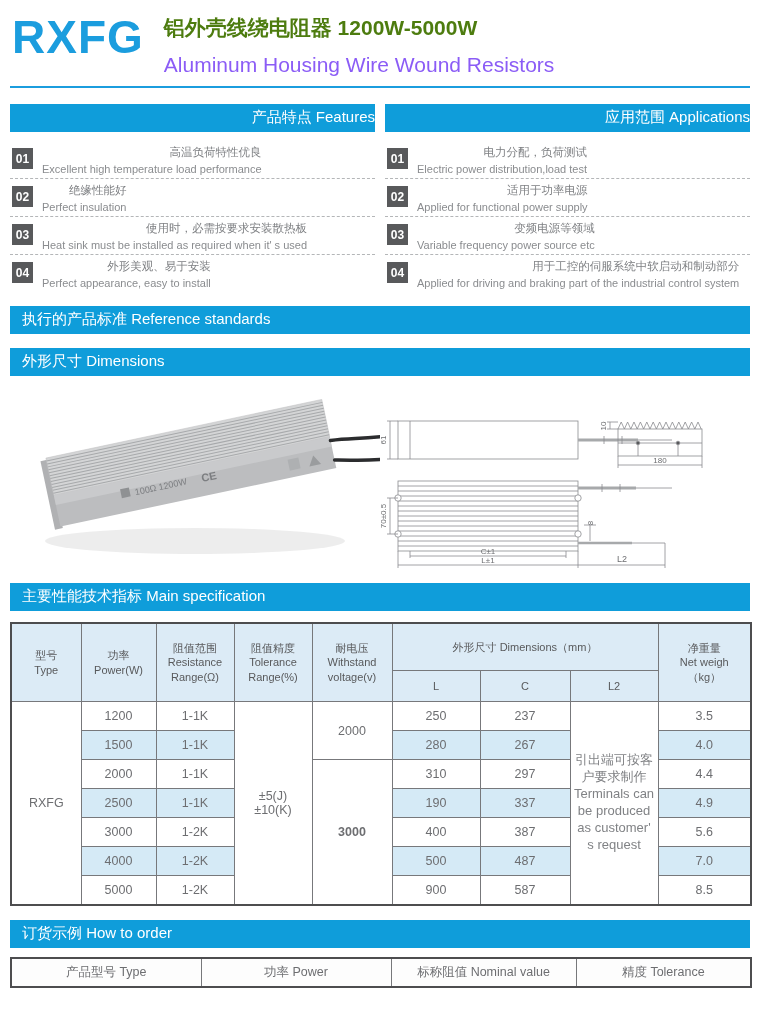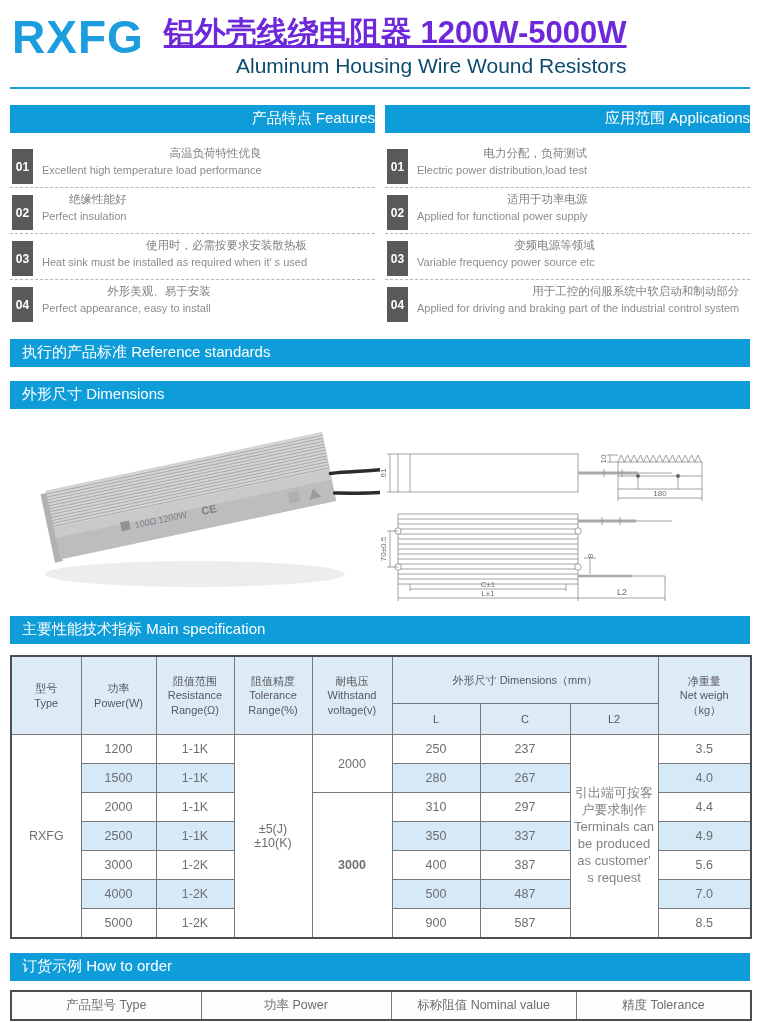--- a/index.html
+++ b/index.html
@@ -1,32 +1,32 @@
 <!DOCTYPE html>
 <html><head>
 <meta charset="utf-8">
 <style>
   html,body{margin:0;padding:0;background:#fff;}
   .page{position:relative;width:760px;height:1023px;background:#fff;overflow:hidden;
         font-family:"Liberation Sans",sans-serif;}
   
   .hdr{display:flex;align-items:flex-start;gap:20px;padding:16px 12px 0 12px;}
   .model{font-size:46px;font-weight:bold;color:#1b9dde;line-height:0.95;letter-spacing:1px;}
-  .title-cn{font-size:31px;font-weight:bold;color:#6d28d9;line-height:1.1;text-decoration:underline;}
-  .title-en{font-size:21px;color:#0c4a6e;margin-top:4px;text-align:right;}
+  .title-cn{font-size:21px;font-weight:bold;color:#4d7c0f;line-height:1.1;}
+  .title-en{font-size:21px;color:#8b5cf6;margin-top:14px;text-align:right;}
   .rule{margin:9px 10px 0 10px;border-top:2px solid #1b9dde;}
   
   .banner{background:#0f9dda;color:#fff;font-size:15px;padding:4px 0 5px 12px;}
   
   .two-col{display:flex;gap:10px;margin:16px 10px 0 10px;}
   .col{flex:1;min-width:0;text-align:right;}
   .items{margin-top:9px;}
   .item{display:flex;gap:9px;padding:4px 0 3px 2px;border-bottom:1px dashed #b4b6b8;min-height:37px;box-sizing:border-box;}
   .item:last-child{border-bottom:none;}
-  .num{flex:0 0 21px;width:21px;height:35px;background:#58595b;color:#fff;font-size:12px;font-weight:bold;
+  .num{flex:0 0 21px;width:21px;height:21px;background:#58595b;color:#fff;font-size:12px;font-weight:bold;
        display:flex;align-items:center;justify-content:center;margin-top:3px;}
   .cn{font-size:11.5px;color:#7d7f82;}
   .en{font-size:11px;color:#8a8c8f;margin-top:3px;white-space:nowrap;}
   
   .std-wrap{margin:14px 10px 0 10px;}
   .std-line{margin:13px 0 0 4px;font-size:15px;color:#6d6e71;}
   .std-line .dot{color:#58595b;margin-right:8px;font-size:13px;}
   
   .dim-wrap{margin:14px 10px 0 10px;}
   .dim-body{display:flex;align-items:flex-end;gap:0;}
@@ -322,21 +322,21 @@
         <td>2000</td>
         <td>1-1K</td>
         <td rowspan="5" class="vbold">3000</td>
         <td>310</td>
         <td>297</td>
         <td>4.4</td>
       </tr>
       <tr>
         <td class="alt">2500</td>
         <td class="alt">1-1K</td>
-        <td class="alt">350</td>
+        <td class="alt">190</td>
         <td class="alt">337</td>
         <td class="alt">4.9</td>
       </tr>
       <tr>
         <td>3000</td>
         <td>1-2K</td>
         <td>400</td>
         <td>387</td>
         <td>5.6</td>
       </tr>

